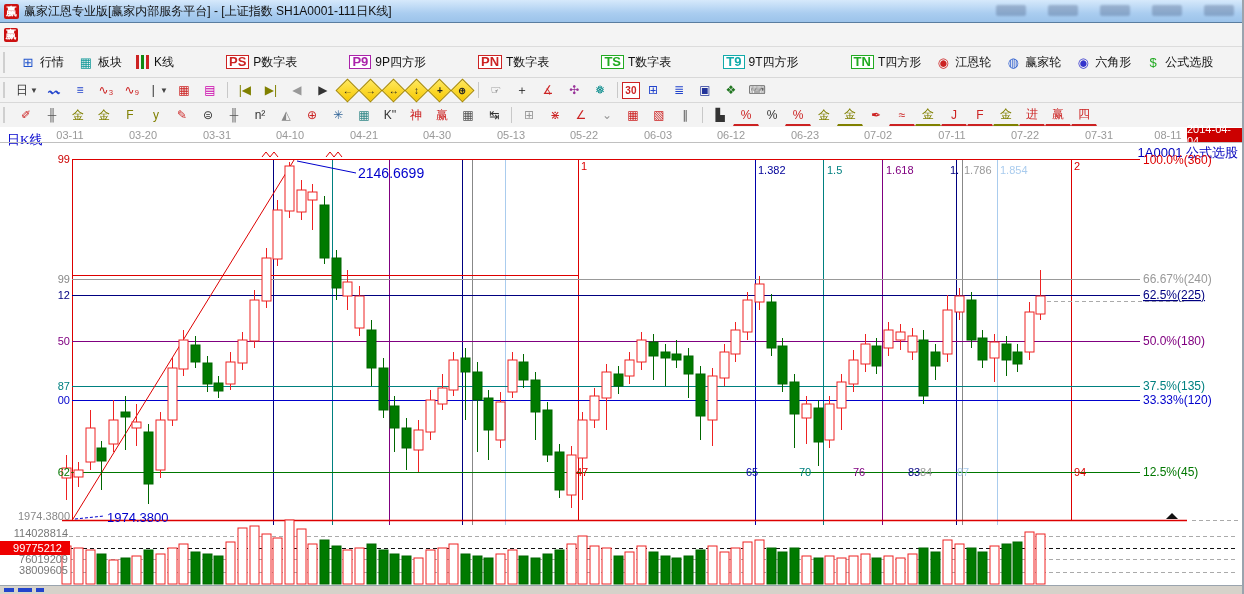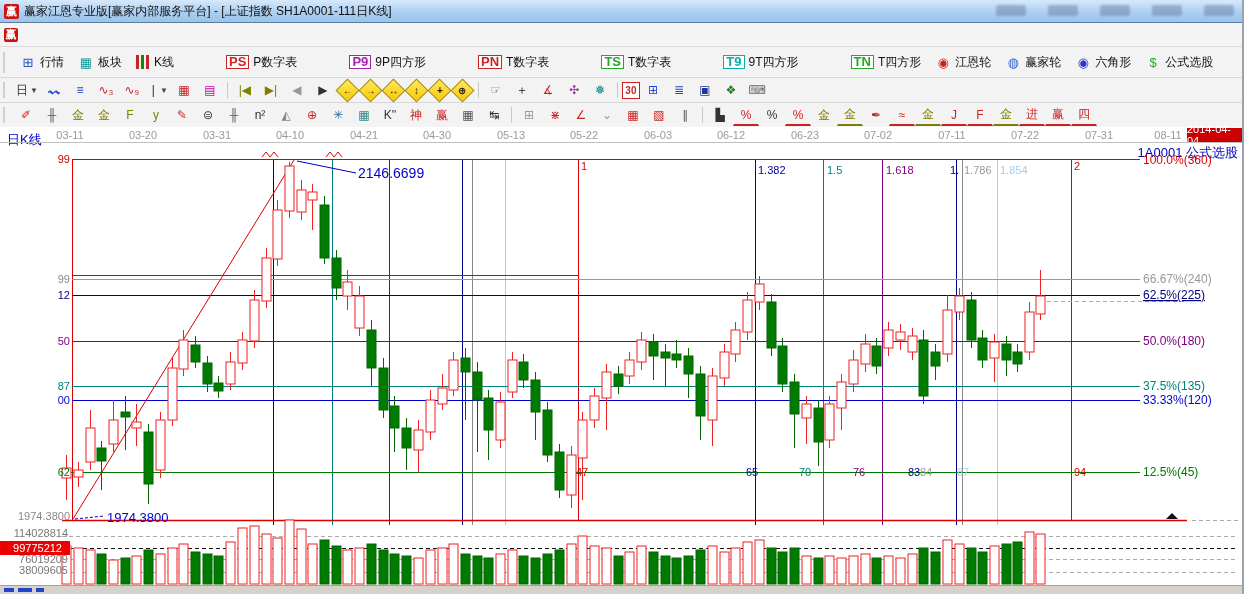--- a/index.html
+++ b/index.html
@@ -35,21 +35,21 @@
   .sep{width:1px;height:16px;background:#c8c8c8;margin:0 4px;}
   .dd{font-size:8px;color:#444;margin-left:2px;}
   .dia{width:15px;height:15px;background:linear-gradient(135deg,#ffe95e,#f7c800);border:1px solid #a88a00;
     transform:rotate(45deg);display:flex;align-items:center;justify-content:center;margin:0 3px;}
   .dia span{transform:rotate(-45deg);font-size:10px;color:#222;font-weight:bold;}
   .cal{width:16px;height:15px;border:1px solid #cc2222;color:#cc2222;font-size:10px;font-weight:bold;
     display:flex;align-items:center;justify-content:center;background:#fff;}
   .slant{border-bottom:2px solid currentColor;}
   
   .chartwrap{position:absolute;left:0;top:127px;width:1244px;height:467px;background:#fff;}
-  .paneltag{position:absolute;left:7px;top:4px;color:#0000cc;font-size:13px;}
+  .paneltag{position:absolute;left:7px;top:4px;color:#0000cc;font-size:13px;font-family:Liberation Serif, serif;}
   .symtag{position:absolute;right:6px;top:17px;color:#0000bb;font-size:13px;}
   .datehl{position:absolute;left:1187px;top:1px;width:56px;height:14px;background:#cc0000;color:#fff;
     font-size:11px;display:flex;align-items:center;justify-content:center;}
   .datesep{position:absolute;left:0;top:15px;width:100%;height:1px;background:#c0c0c0;}
   .bstrip{position:absolute;left:0;top:458px;width:100%;height:9px;background:#d6d2ca;border-top:1px solid #9aa4ae;}
   .bfrag{position:absolute;top:2px;height:4px;background:#2244cc;}
   svg text{font-family:"Liberation Sans","DejaVu Sans",sans-serif;}
 </style>
 </head>
 <body>

